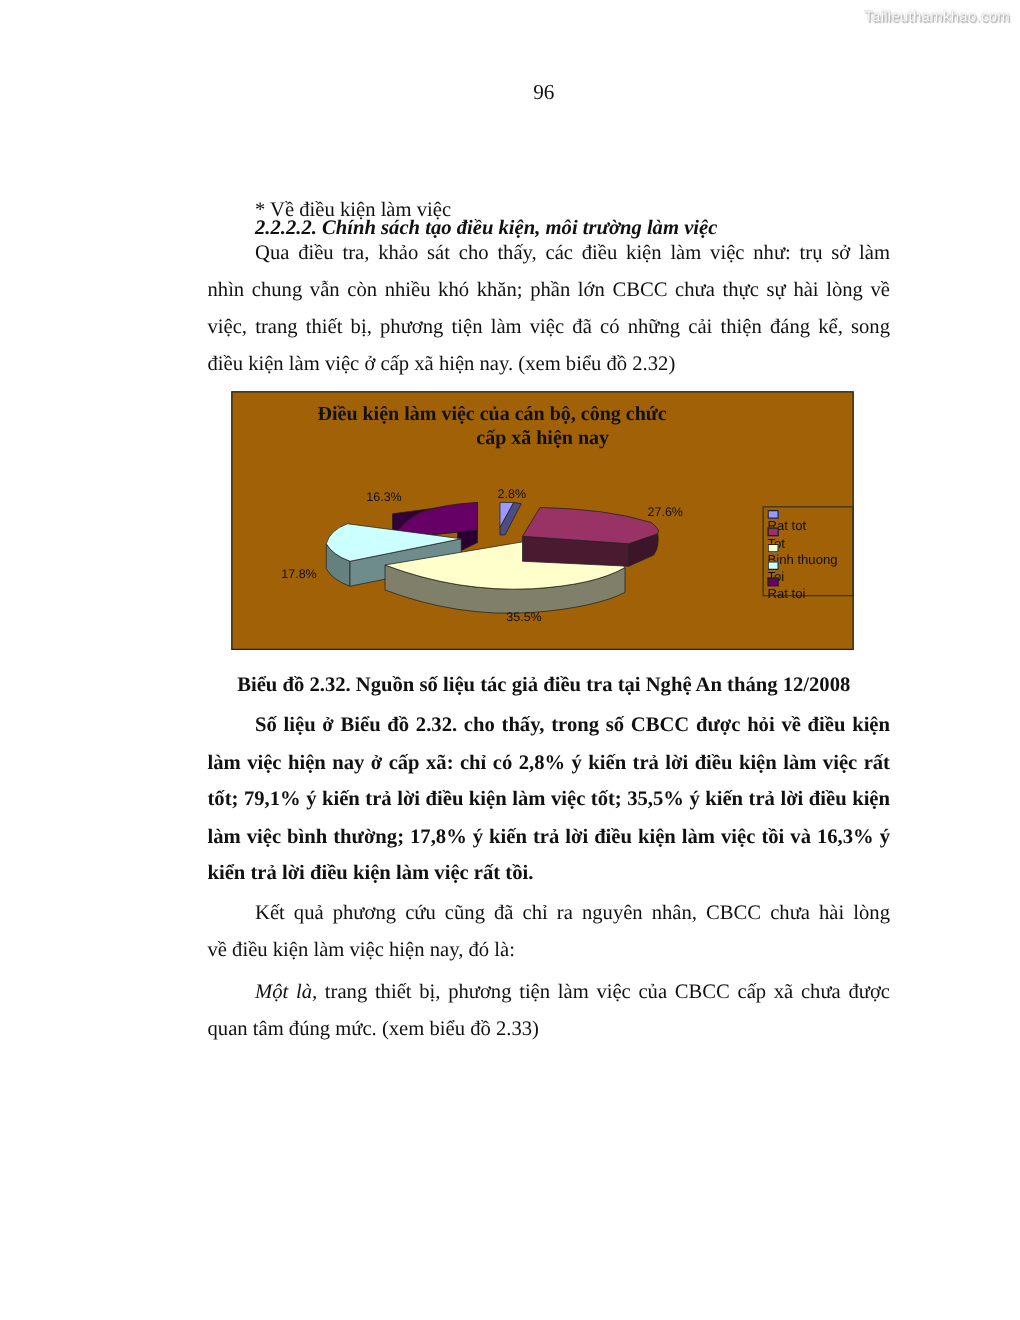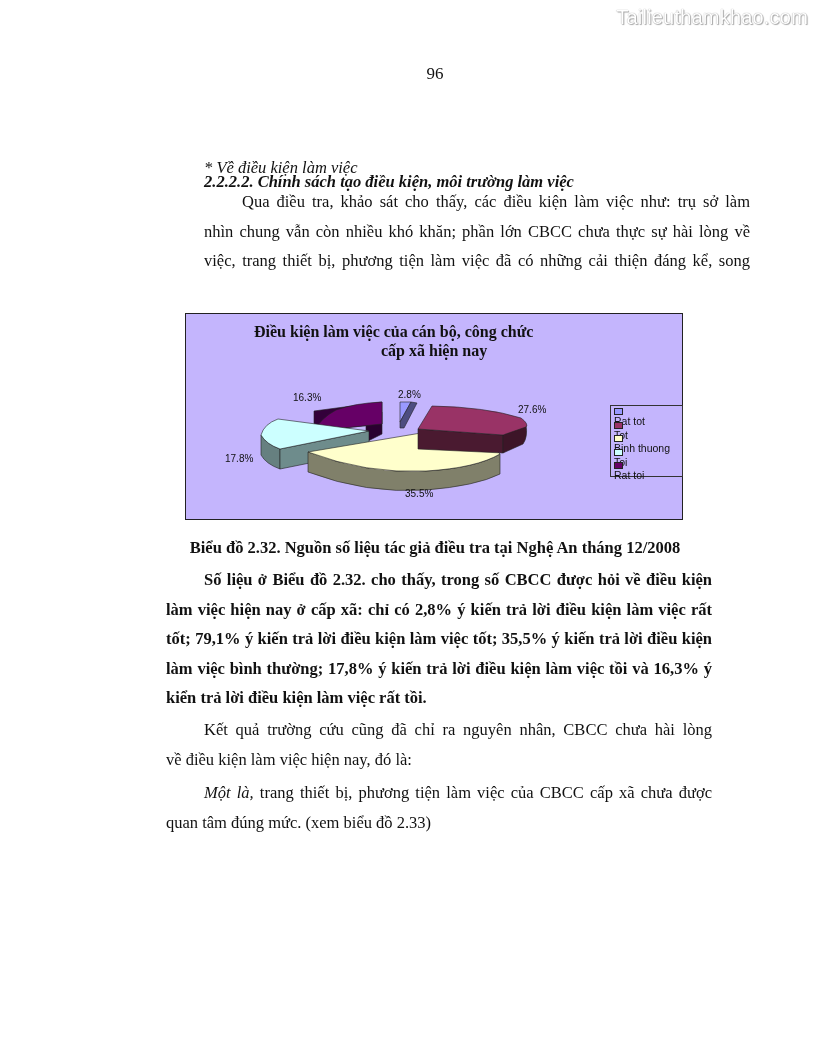--- a/index.html
+++ b/index.html
@@ -1,33 +1,33 @@
 <!DOCTYPE html>
 <html><head>
   <meta charset="utf-8">
   <style>
     html, body { margin: 0; padding: 0; background: #ffffff; }
     body { width: 816px; height: 1056px; position: relative; overflow: hidden;
            font-family: "Liberation Serif", "DejaVu Serif", serif; color: #111; }
     .watermark { position: absolute; top: 6px; right: 8px; font-family: "Liberation Sans", sans-serif;
-                 font-size: 20px; color: #ffffff; letter-spacing: 0.2px;
+                 font-size: 12px; color: #ffffff; letter-spacing: 0.2px;
                  text-shadow: 0 0 1px #888, 1px 1px 1px #aaa; }
     .page-number { position: absolute; top: 64px; left: 0; width: 870px; text-align: center; font-size: 17px; }
     .section-heading { position: absolute; top: 126px; left: 204px; font-size: 16.5px; font-weight: bold; font-style: italic; margin-top: 46px; }
-    .subheading { position: absolute; top: 158px; left: 204px; font-size: 16.5px; font-style: italic; }
+    .subheading { position: absolute; top: 158px; left: 204px; font-size: 16.5px; }
     .para { position: absolute; left: 166px; width: 546px; font-size: 16.5px; line-height: 29.5px; text-align: justify; }
     .para .line { display: block; text-align: justify; text-align-last: justify; white-space: nowrap; }
     .para .line.last { text-align-last: left; }
     .para .line.indent { padding-left: 38px; }
-    .p1 { top: 187px; margin-left: 38px; }
+    .p1 { top: 187px; }
     .p2 { top: 565px; font-weight: bold; }
     .p3 { top: 715px; }
     .p4 { top: 778px; }
     .chart-frame { position: absolute; top: 313px; left: 185px; width: 498px; height: 207px;
-                   border: 1.5px solid #222; background: #c4b5fd; box-sizing: border-box; }
+                   border: 1.5px solid #222; background: #a16207; box-sizing: border-box; }
     .chart-title { position: absolute; top: 8px; left: 0; width: 100%; font-weight: bold; font-size: 16px; line-height: 19px; }
     .chart-title .t1 { position: absolute; left: 68px; top: 0; white-space: nowrap; }
     .chart-title .t2 { position: absolute; left: 195px; top: 19px; white-space: nowrap; text-align: right; }
     .pie-svg { position: absolute; left: 0; top: 0; }
     .pct { font-family: "Liberation Sans", sans-serif; font-size: 10px; fill: #111; }
     .legend { position: absolute; left: 424px; top: 91px; width: 73px; height: 72px; border: 1px solid #333;
               font-family: "Liberation Sans", sans-serif; font-size: 10.5px; box-sizing: border-box; padding-top: 2px; }
     .legend-item { display: flex; height: 13.5px; padding-left: 3px; white-space: nowrap; flex-direction: column; }
     .swatch { width: 7px; height: 5px; border: 1px solid #222; margin-right: 3px; flex: none; }
     .caption { position: absolute; top: 538px; left: 0; width: 870px; text-align: center; font-weight: bold; font-size: 16.5px; }
@@ -39,20 +39,21 @@
 
 <div class="page-number">96</div>
 
 <div class="section-heading">2.2.2.2. Chính sách tạo điều kiện, môi trường làm việc</div>
 <div class="subheading">* Về điều  kiện làm việc</div>
 
 <div class="para p1">
   <span class="line indent">Qua điều tra, khảo sát cho thấy, các điều kiện làm việc như: trụ sở làm</span>
   <span class="line">nhìn chung vẫn còn nhiều khó khăn; phần lớn CBCC chưa thực sự hài lòng về</span>
   <span class="line">việc, trang thiết bị, phương tiện làm việc đã có những cải thiện đáng kể, song</span>
+  <span class="line last">điều kiện làm việc ở cấp xã hiện nay. (xem biểu đồ 2.32)</span>
 </div>
 
 <div class="chart-frame">
   <div class="chart-title">
     <span class="t1">Điều kiện làm việc của cán bộ, công chức</span>
     <span class="t2">cấp xã hiện nay</span>
   </div>
 
   <svg class="pie-svg" width="498" height="207" viewBox="0 0 498 207">
 
@@ -119,20 +120,20 @@
 
 <div class="para p2">
   <span class="line indent">Số liệu ở Biểu đồ 2.32. cho thấy, trong số CBCC được hỏi về điều kiện</span>
   <span class="line">làm việc hiện nay ở cấp xã: chỉ có 2,8% ý kiến trả lời điều kiện làm việc rất</span>
   <span class="line">tốt; 79,1% ý kiến trả lời điều kiện làm việc tốt; 35,5% ý kiến trả lời điều kiện</span>
   <span class="line">làm việc bình thường; 17,8% ý kiến trả lời điều kiện làm việc tồi và 16,3% ý</span>
   <span class="line last">kiển trả lời điều kiện làm việc rất tồi.</span>
 </div>
 
 <div class="para p3">
-  <span class="line indent">Kết quả trường cứu cũng đã chỉ ra nguyên nhân, CBCC chưa hài lòng</span>
+  <span class="line indent">Kết quả phương cứu cũng đã chỉ ra nguyên nhân, CBCC chưa hài lòng</span>
   <span class="line last">về điều kiện làm việc hiện nay, đó là:</span>
 </div>
 
 <div class="para p4">
   <span class="line indent"><em>Một là,</em><span> trang thiết bị, phương tiện làm việc của CBCC cấp xã chưa được</span></span>
   <span class="line last">quan tâm đúng mức. (xem biểu đồ 2.33)</span>
 </div>
 
 </body></html>

